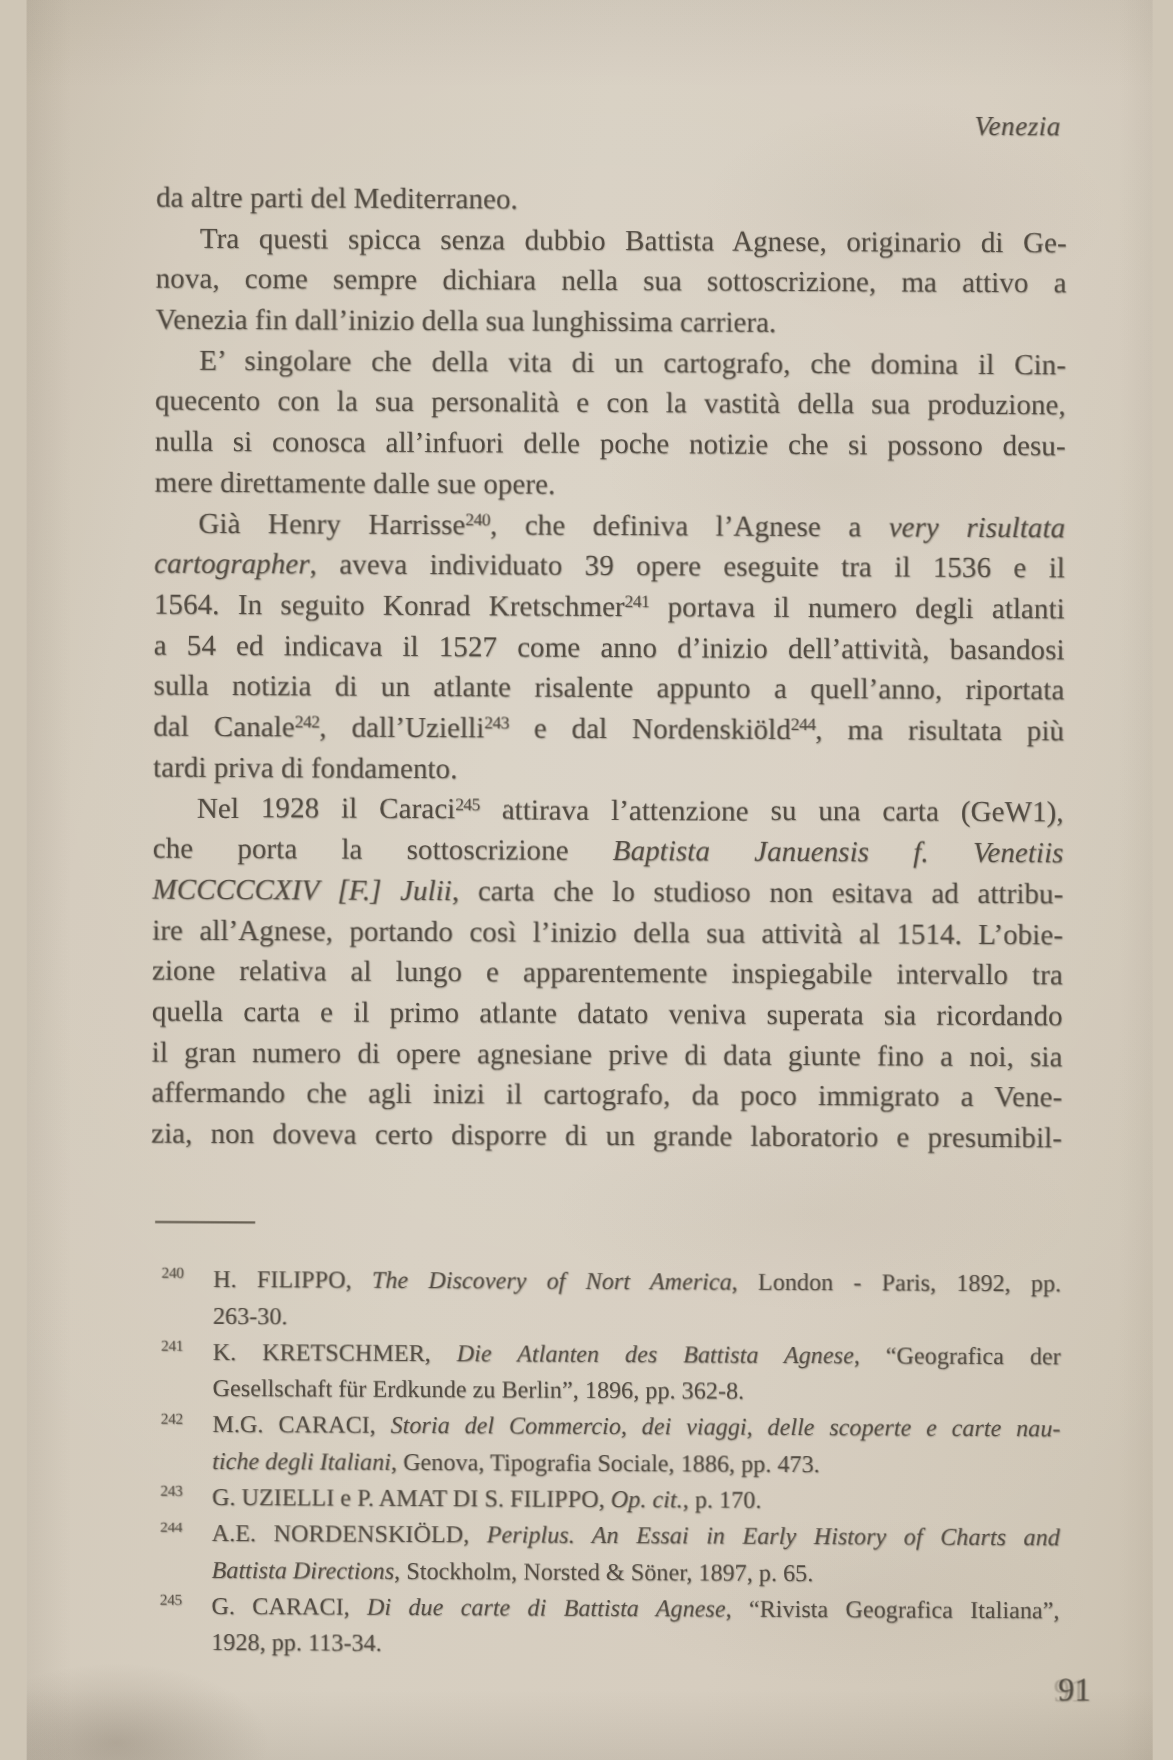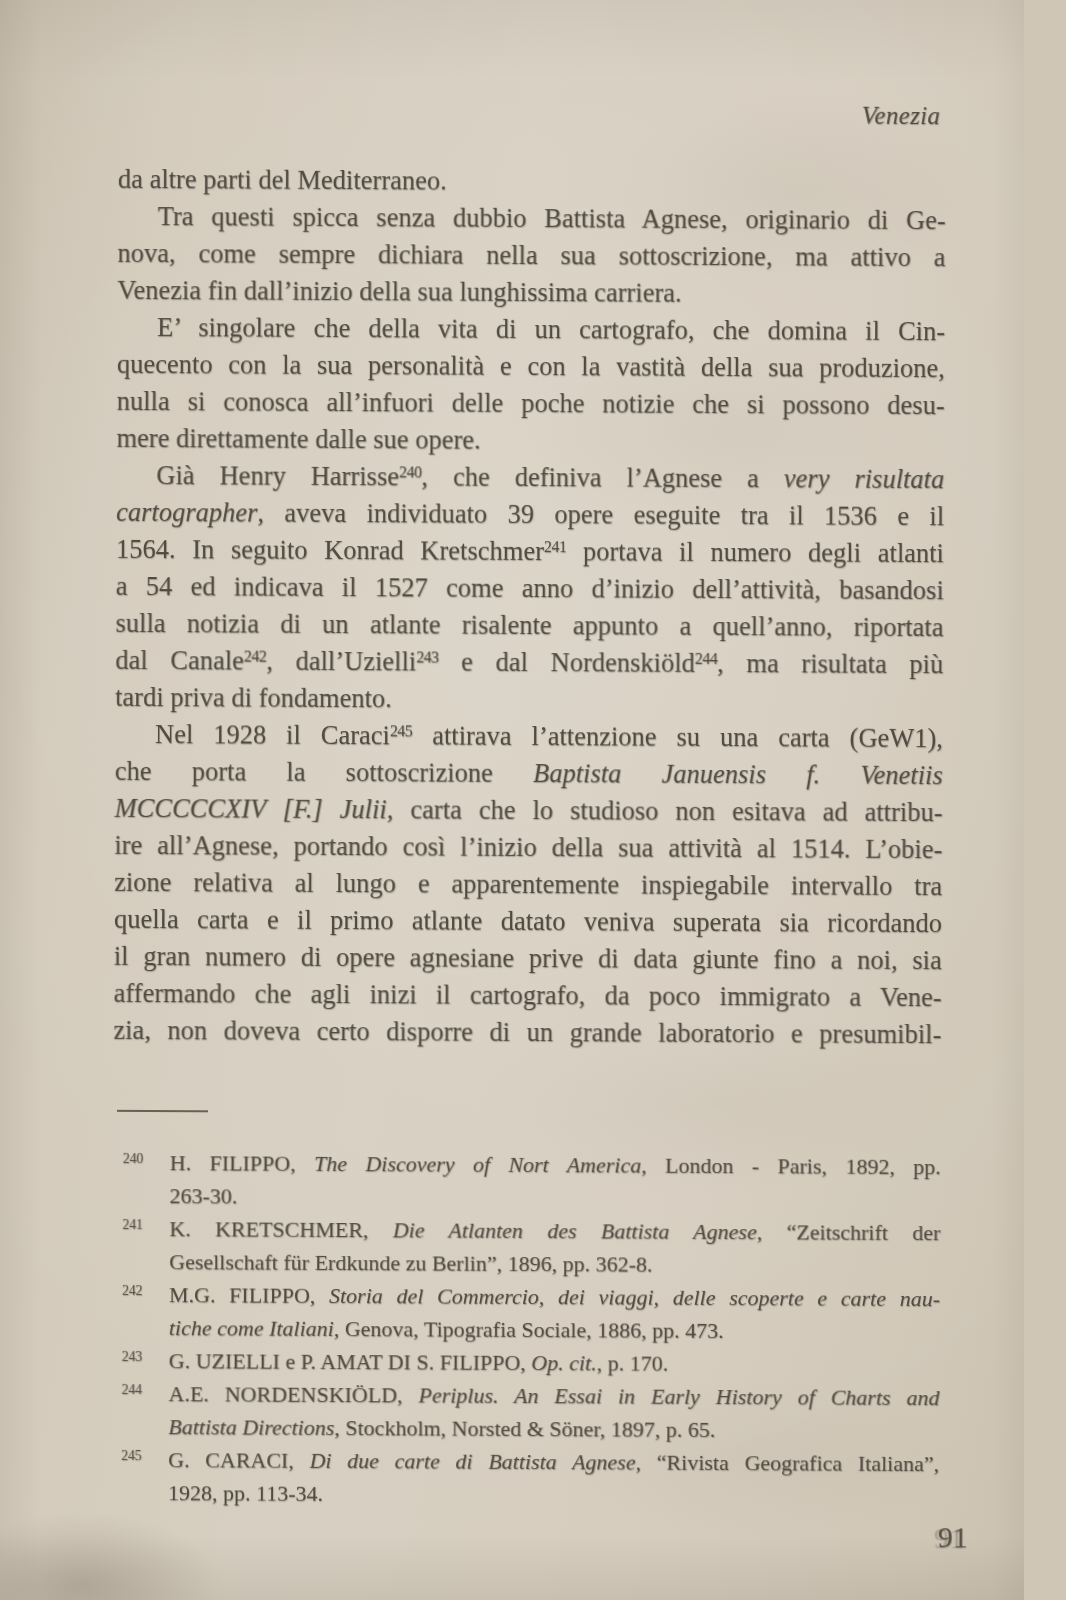--- a/index.html
+++ b/index.html
@@ -6,20 +6,21 @@
   body{
     width:1066px;height:1600px;overflow:hidden;
     background:#cfc6b6;
     font-family:"Liberation Serif","DejaVu Serif",serif;
   }
   .photo{
     position:relative;width:1024px;height:1600px;overflow:hidden;
     background:
       radial-gradient(130% 95% at 52% 38%, rgba(255,255,255,0.12), rgba(0,0,0,0) 62%),
       linear-gradient(100deg,#c9bfae 0%, #d3cabb 14%, #d7cfc1 42%, #d6cdbf 68%, #cfc6b6 92%, #cbc1b0 100%);
+    margin-left: 24px;
   }
   
   .photo::before{
     content:'';position:absolute;inset:0;pointer-events:none;
     background:
       radial-gradient(26% 9% at 78% 12%,  rgba(122,108,88,0.07), rgba(0,0,0,0) 70%),
       radial-gradient(30% 8% at 72% 27%,  rgba(122,108,88,0.06), rgba(0,0,0,0) 70%),
       radial-gradient(34% 8% at 70% 69%,  rgba(122,108,88,0.06), rgba(0,0,0,0) 70%),
       radial-gradient(30% 7% at 74% 91%,  rgba(122,108,88,0.05), rgba(0,0,0,0) 70%),
       radial-gradient(18% 6% at 8% 99%,   rgba(80,66,50,0.22),  rgba(0,0,0,0) 75%),
@@ -131,27 +132,27 @@
     <div class="fn-rule"></div>
 
     <div class="footnotes">
         <div class="footnote">
           <span class="fn-num">240</span>
           <div class="fn-line"><span>H. FILIPPO, </span><i>The Discovery of Nort America</i><span>, London - Paris, 1892, pp.</span></div>
           <div class="fn-line last"><span>263-30.</span></div>
         </div>
         <div class="footnote">
           <span class="fn-num">241</span>
-          <div class="fn-line"><span>K. KRETSCHMER, </span><i>Die Atlanten des Battista Agnese</i><span>, “Zeitschrift der</span></div>
+          <div class="fn-line"><span>K. KRETSCHMER, </span><i>Die Atlanten des Battista Agnese</i><span>, “Geografica der</span></div>
           <div class="fn-line last"><span>Gesellschaft für Erdkunde zu Berlin”, 1896, pp. 362-8.</span></div>
         </div>
         <div class="footnote">
           <span class="fn-num">242</span>
-          <div class="fn-line"><span>M.G. FILIPPO, </span><i>Storia del Commercio, dei viaggi, delle scoperte e carte nau-</i></div>
-          <div class="fn-line last"><i>tiche come Italiani</i><span>, Genova, Tipografia Sociale, 1886, pp. 473.</span></div>
+          <div class="fn-line"><span>M.G. CARACI, </span><i>Storia del Commercio, dei viaggi, delle scoperte e carte nau-</i></div>
+          <div class="fn-line last"><i>tiche degli Italiani</i><span>, Genova, Tipografia Sociale, 1886, pp. 473.</span></div>
         </div>
         <div class="footnote">
           <span class="fn-num">243</span>
           <div class="fn-line last"><span>G. UZIELLI e P. AMAT DI S. FILIPPO, </span><i>Op. cit.</i><span>, p. 170.</span></div>
         </div>
         <div class="footnote">
           <span class="fn-num">244</span>
           <div class="fn-line"><span>A.E. NORDENSKIÖLD, </span><i>Periplus. An Essai in Early History of Charts and</i></div>
           <div class="fn-line last"><i>Battista Directions</i><span>, Stockholm, Norsted &amp; Söner, 1897, p. 65.</span></div>
         </div>

